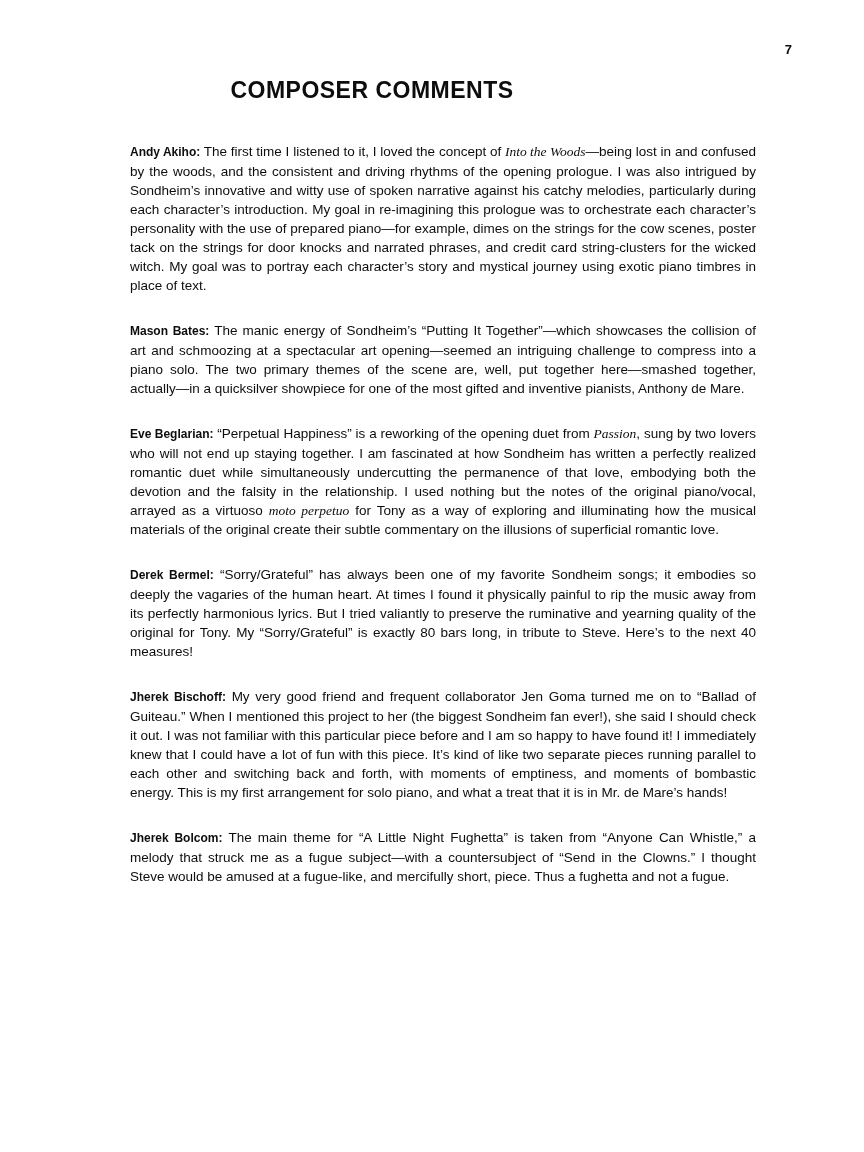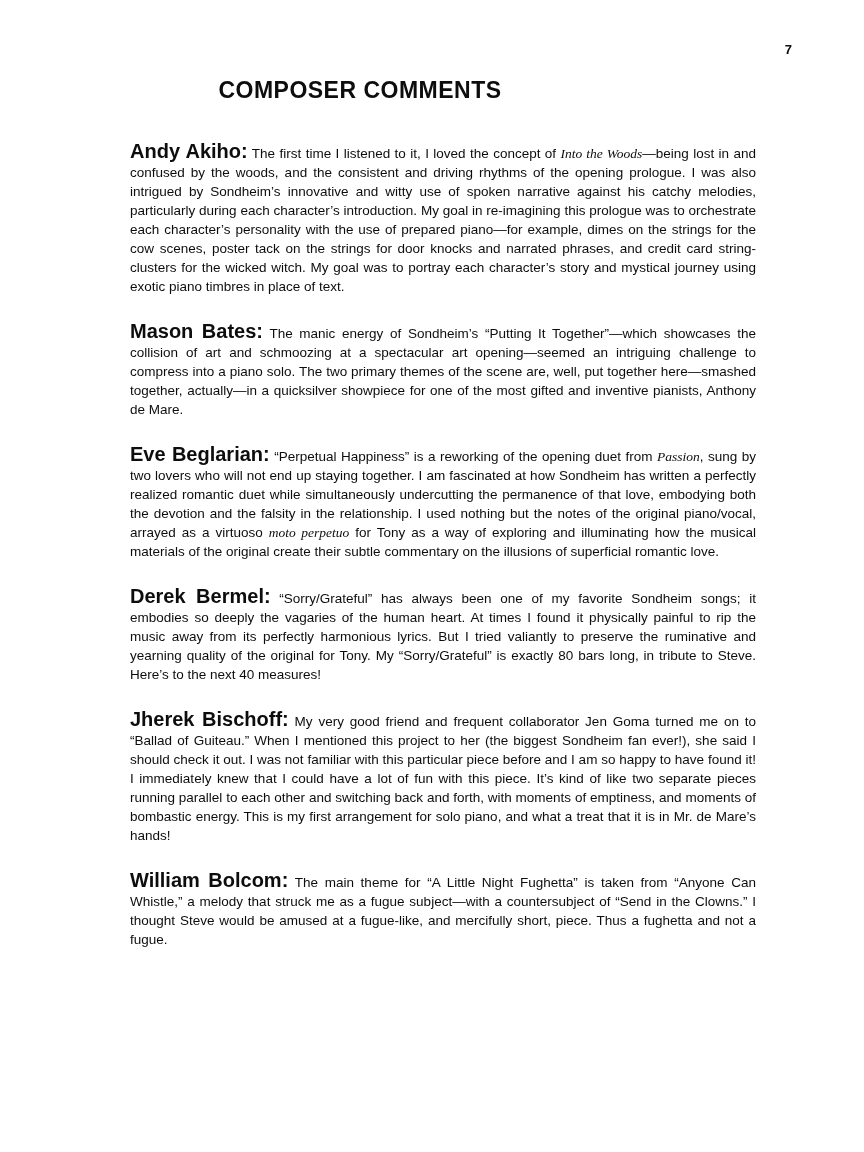--- a/index.html
+++ b/index.html
@@ -18,53 +18,53 @@
   .page-number {
     position: absolute;
     top: 42px;
     right: 72px;
     font-size: 13px;
     font-weight: bold;
   }
   .page-title {
     position: absolute;
     top: 62px;
-    left: 0;
+    left: 12px;
     width: 720px;
     text-align: center;
     font-size: 23px;
     font-weight: bold;
     letter-spacing: 0.5px;
   }
   .content {
     position: absolute;
     top: 142px;
     left: 130px;
     width: 626px;
   }
   .entry {
     font-size: 13.5px;
     line-height: 19px;
     text-align: justify;
     margin: 0 0 26px 0;
   }
   .entry:last-child { margin-bottom: 0; }
   .composer-name {
-    font-size: 20px;
+    font-size: 12px;
     font-weight: bold;
   }
   .seg-italic { font-style: italic; font-family: Liberation Serif, serif; }
 </style>
 </head>
 <body>
 
 <div class="page-number">7</div>
 
 <h1 class="page-title">COMPOSER COMMENTS</h1>
 
 <div class="content">
     <p class="entry"><span class="composer-name">Andy Akiho:</span> <span class="seg-regular">The first time I listened to it, I loved the concept of </span><span class="seg-italic">Into the Woods</span><span class="seg-regular">—being lost in and confused by the woods, and the consistent and driving rhythms of the opening prologue. I was also intrigued by Sondheim’s innovative and witty use of spoken narrative against his catchy melodies, particularly during each character’s introduction. My goal in re-imagining this prologue was to orchestrate each character’s personality with the use of prepared piano—for example, dimes on the strings for the cow scenes, poster tack on the strings for door knocks and narrated phrases, and credit card string-clusters for the wicked witch. My goal was to portray each character’s story and mystical journey using exotic piano timbres in place of text.</span></p>
     <p class="entry"><span class="composer-name">Mason Bates:</span> <span class="seg-regular">The manic energy of Sondheim’s “Putting It Together”—which showcases the collision of art and schmoozing at a spectacular art opening—seemed an intriguing challenge to compress into a piano solo. The two primary themes of the scene are, well, put together here—smashed together, actually—in a quicksilver showpiece for one of the most gifted and inventive pianists, Anthony de Mare.</span></p>
     <p class="entry"><span class="composer-name">Eve Beglarian:</span> <span class="seg-regular">“Perpetual Happiness” is a reworking of the opening duet from </span><span class="seg-italic">Passion</span><span class="seg-regular">, sung by two lovers who will not end up staying together. I am fascinated at how Sondheim has written a perfectly realized romantic duet while simultaneously undercutting the permanence of that love, embodying both the devotion and the falsity in the relationship. I used nothing but the notes of the original piano/vocal, arrayed as a virtuoso </span><span class="seg-italic">moto perpetuo</span><span class="seg-regular"> for Tony as a way of exploring and illuminating how the musical materials of the original create their subtle commentary on the illusions of superficial romantic love.</span></p>
     <p class="entry"><span class="composer-name">Derek Bermel:</span> <span class="seg-regular">“Sorry/Grateful” has always been one of my favorite Sondheim songs; it embodies so deeply the vagaries of the human heart. At times I found it physically painful to rip the music away from its perfectly harmonious lyrics. But I tried valiantly to preserve the ruminative and yearning quality of the original for Tony. My “Sorry/Grateful” is exactly 80 bars long, in tribute to Steve. Here’s to the next 40 measures!</span></p>
     <p class="entry"><span class="composer-name">Jherek Bischoff:</span> <span class="seg-regular">My very good friend and frequent collaborator Jen Goma turned me on to “Ballad of Guiteau.” When I mentioned this project to her (the biggest Sondheim fan ever!), she said I should check it out. I was not familiar with this particular piece before and I am so happy to have found it! I immediately knew that I could have a lot of fun with this piece. It’s kind of like two separate pieces running parallel to each other and switching back and forth, with moments of emptiness, and moments of bombastic energy. This is my first arrangement for solo piano, and what a treat that it is in Mr. de Mare’s hands!</span></p>
-    <p class="entry"><span class="composer-name">William Bolcom:</span> <span class="seg-regular">The main theme for “A Little Night Fughetta” is taken from “Anyone Can Whistle,” a melody that struck me as a fugue subject—with a countersubject of “Send in the Clowns.” I thought Steve would be amused at a fugue-like, and mercifully short, piece. Thus a fughetta and not a fugue.</span></p>
+    <p class="entry"><span class="composer-name">Jherek Bolcom:</span> <span class="seg-regular">The main theme for “A Little Night Fughetta” is taken from “Anyone Can Whistle,” a melody that struck me as a fugue subject—with a countersubject of “Send in the Clowns.” I thought Steve would be amused at a fugue-like, and mercifully short, piece. Thus a fughetta and not a fugue.</span></p>
   </div>
 
 </body></html>

